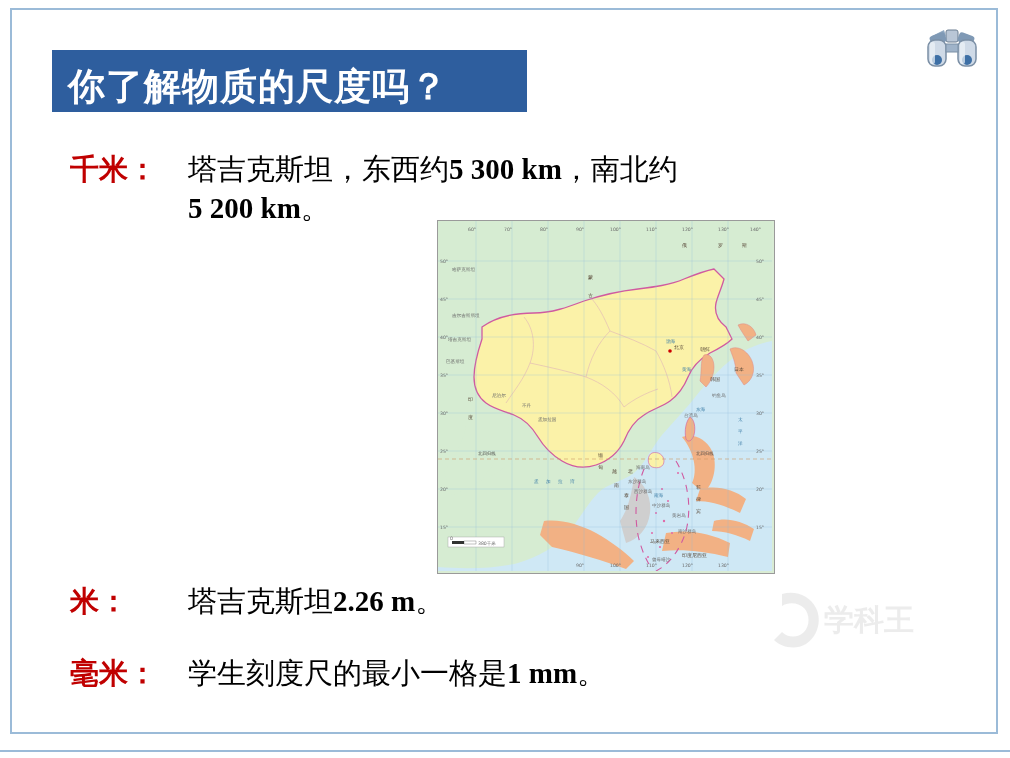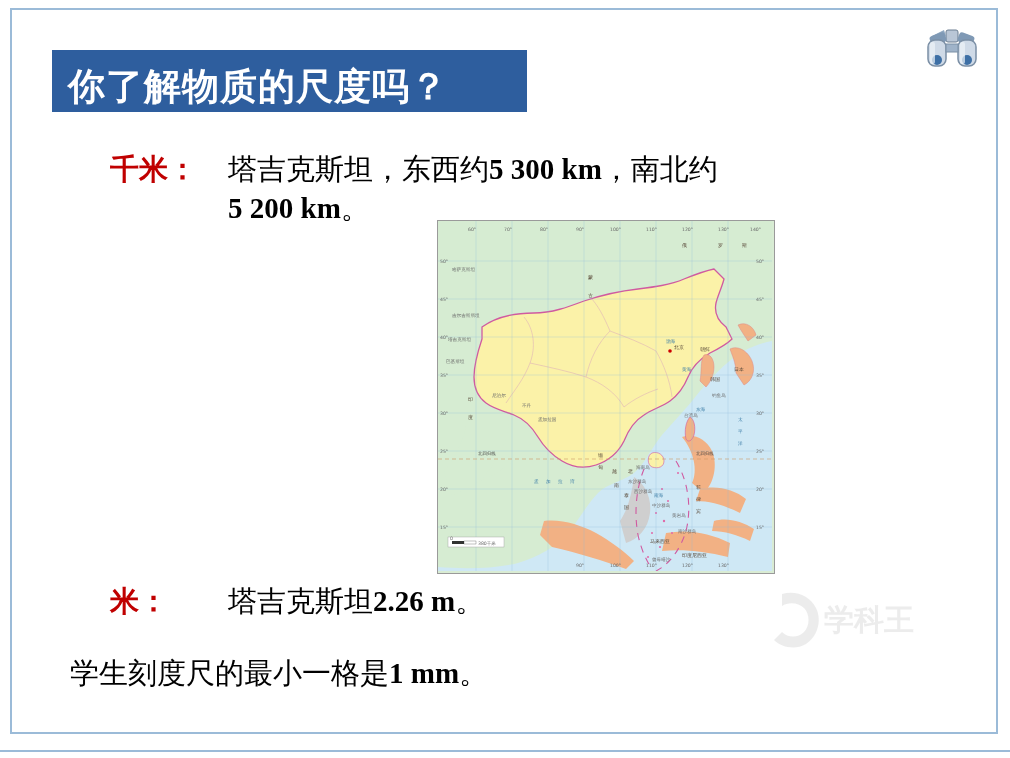--- a/index.html
+++ b/index.html
@@ -41,21 +41,20 @@
     position:absolute;
     display:flex;
     align-items:flex-start;
   }
   .label{
     color:#c00000;
     font-weight:bold;
     font-size:29px;
     white-space:nowrap;
     font-family:"DejaVu Sans", sans-serif;
-    margin-left:40px;
   }
   .content{
     color:#000000;
     font-size:29px;
     font-family:"DejaVu Sans", sans-serif;
     line-height:1.35;
   }
   .content b{font-family:"Liberation Serif", serif;font-weight:bold;}
   #row-km{left:58px;top:140px;width:900px;}
   #row-km .label{width:118px;}
@@ -334,20 +333,21 @@
       </g>
     </svg>
   </div>
 
   <div class="row" id="row-m">
     <span class="label">米：</span>
     <span class="content"><span>塔吉克斯坦</span><b>2.26 m</b><span>。</span></span>
   </div>
 
   <div class="row" id="row-mm">
+    <span class="label">毫米：</span>
     <span class="content"><span>学生刻度尺的最小一格是</span><b>1 mm</b><span>。</span></span>
   </div>
 
   <div class="watermark">
     <svg width="190" height="70" viewBox="0 0 190 70">
       <g fill="#9a9a9a">
         <path d="M10,8 C24,4 38,10 44,22 C50,34 46,50 34,58 C24,64 10,62 2,54 L10,46 C16,52 26,52 32,46 C38,40 38,28 32,22 C26,16 16,16 10,20 Z"></path>
         <text x="52" y="44" font-family="DejaVu Sans, sans-serif" font-size="30" font-weight="bold" fill="#9a9a9a">学科王</text>
       </g>
     </svg>

